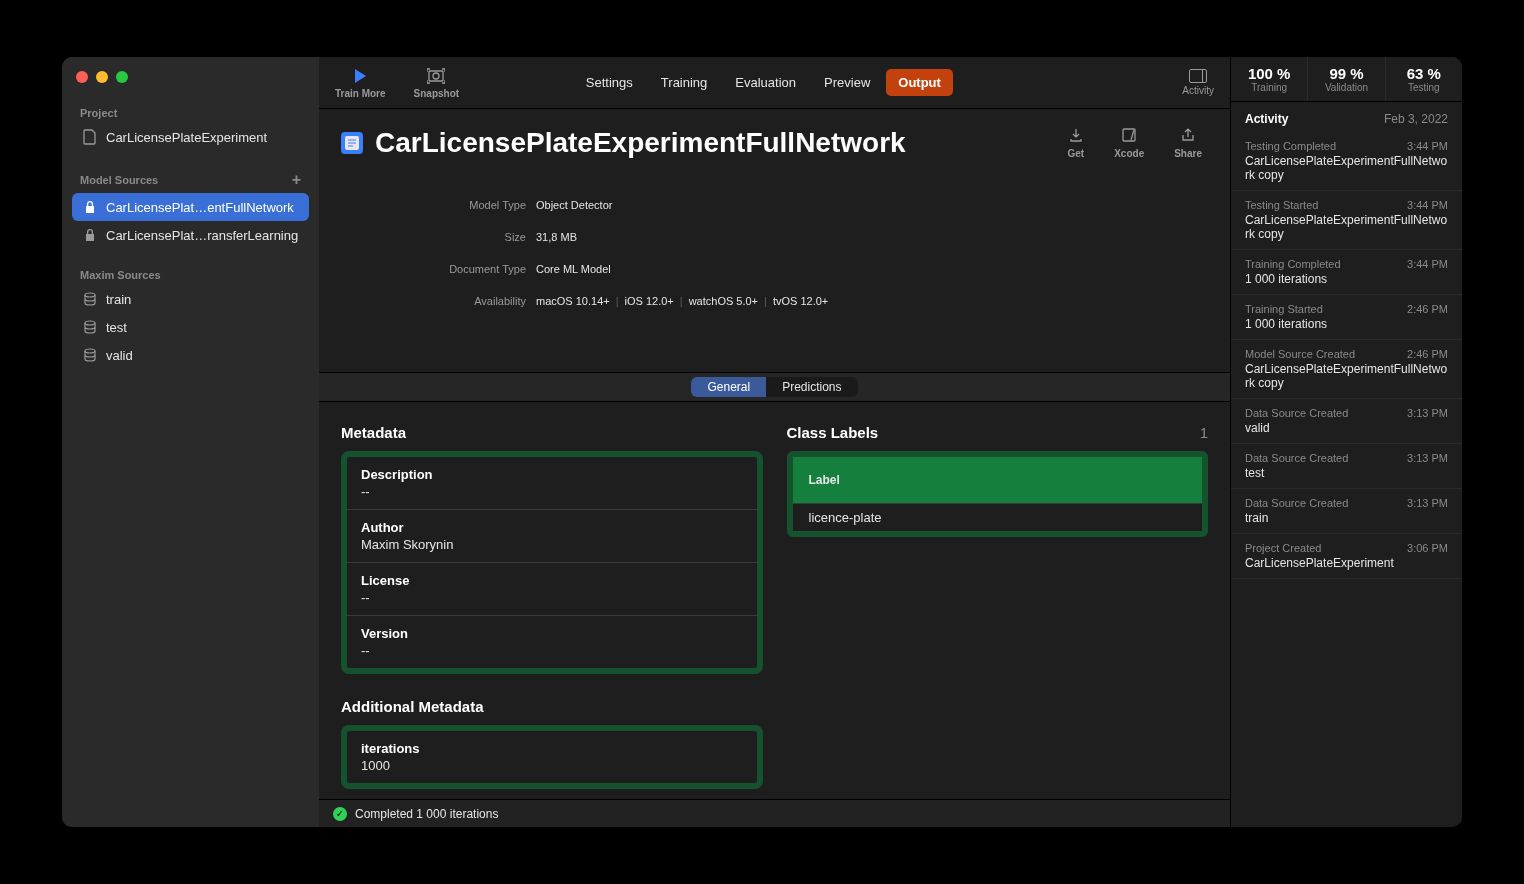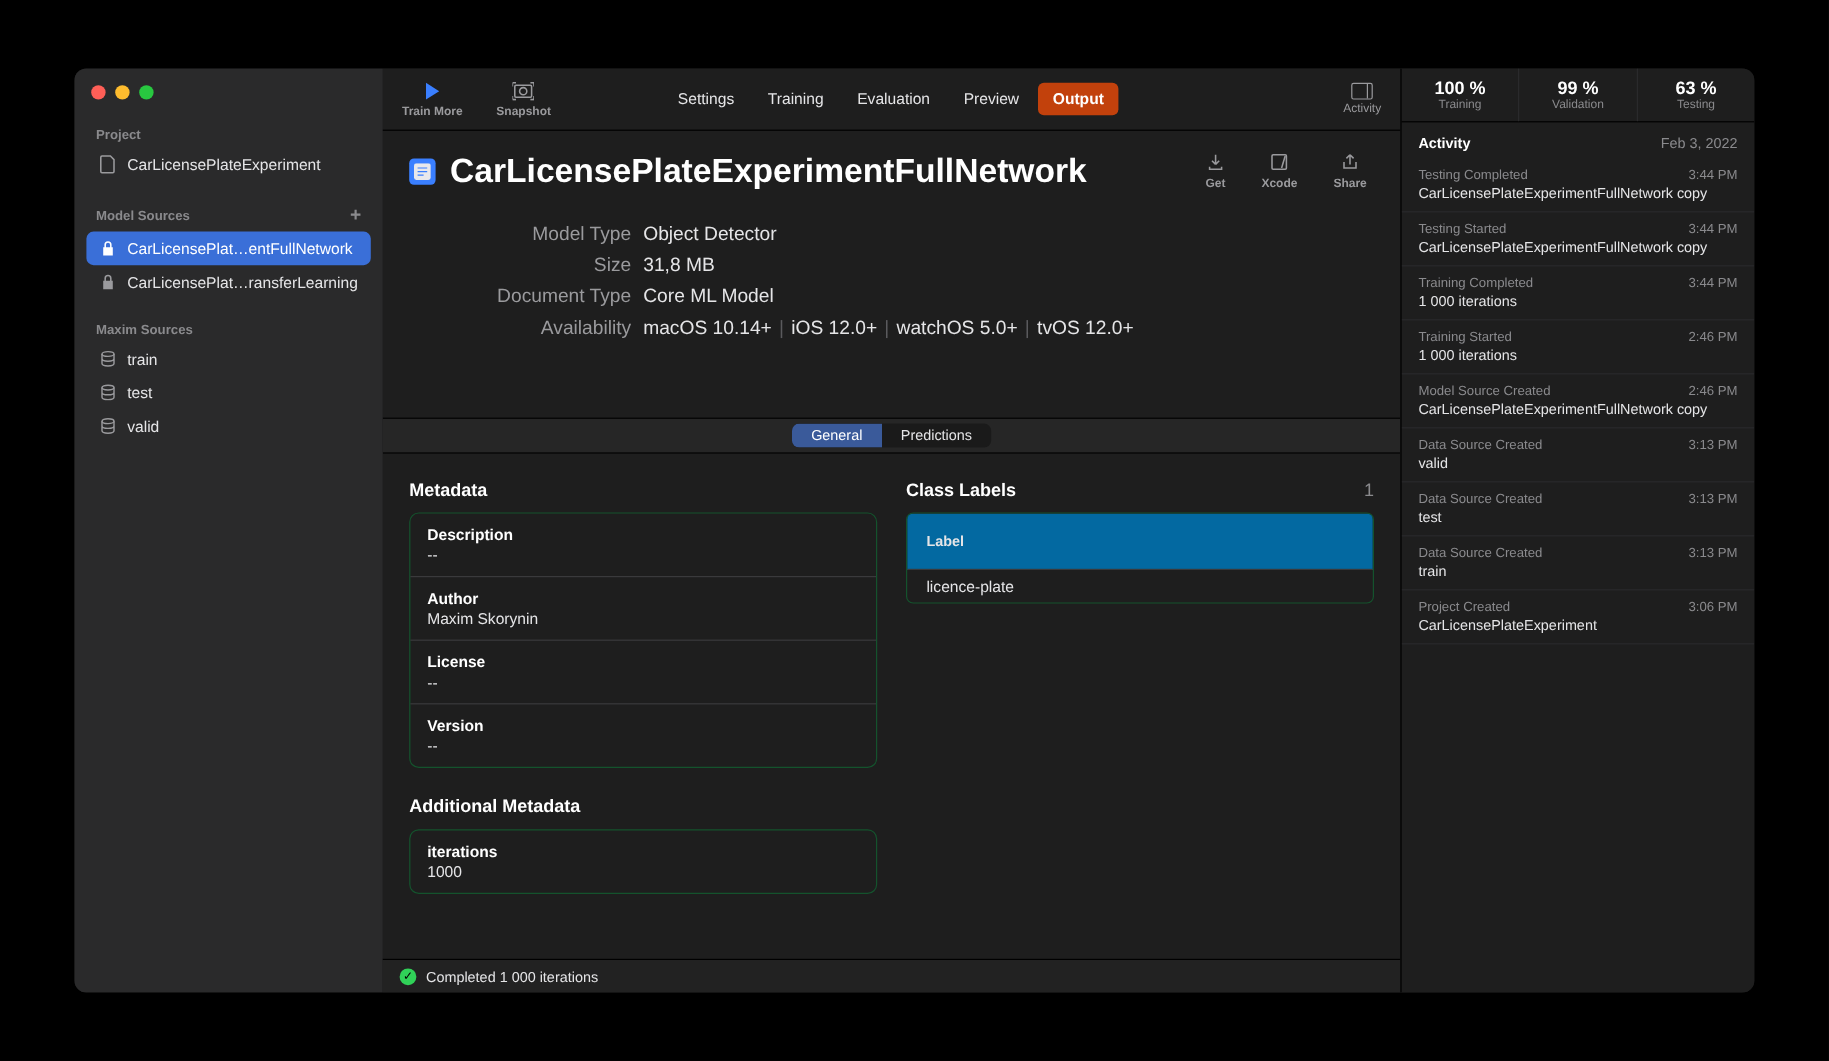--- a/index.html
+++ b/index.html
@@ -31,43 +31,43 @@
 .tool-right .ic { width: 18px; height: 14px; border: 1.5px solid #9a9a9d; border-radius: 2px; position: relative; }
 .tool-right .ic::after { content: ""; position: absolute; right: 3px; top: 0; bottom: 0; width: 1.5px; background: #9a9a9d; }
 .content { flex: 1; overflow: auto; }
 .header-row { display: flex; align-items: center; padding: 18px 22px; gap: 12px; }
 .model-icon { width: 22px; height: 22px; background: #3a7fff; border-radius: 4px; display: flex; align-items: center; justify-content: center; font-size: 11px; color: #fff; }
 .title { font-size: 28px; font-weight: 700; color: #fff; flex: 1; }
 .actions { display: flex; gap: 30px; margin-right: 6px; }
 .action { display: flex; flex-direction: column; align-items: center; gap: 3px; color: #9a9a9d; font-size: 10px; cursor: pointer; font-weight: bold; }
 .action .ic { font-size: 16px; height: 18px; }
 .info-grid { padding: 6px 22px 18px; }
-.info-row { display: flex; padding: 4px 0; font-size: 16px; }
+.info-row { display: flex; padding: 4px 0; font-size: 11px; margin-top: 12px; }
 .info-label { width: 195px; text-align: right; color: #9a9a9d; padding-right: 10px; }
 .info-value { color: #e5e5e7; }
 .info-value .sep { color: #5a5a5d; margin: 0 6px; }
 .subtabs { display: flex; justify-content: center; border-top: 1px solid #000; border-bottom: 1px solid #000; padding: 4px 0; background: #262626; margin-top: 43px; }
 .subtab-group { display: flex; background: #1a1a1a; border-radius: 6px; overflow: hidden; }
 .subtab { padding: 3px 16px; font-size: 12px; color: #e5e5e7; cursor: pointer; }
 .subtab.active { background: #3a5a9a; color: #fff; }
 .panels { display: flex; gap: 24px; padding: 22px; }
 .panel { flex: 1; }
 .panel h3 { font-size: 15px; font-weight: 600; color: #fff; margin-bottom: 10px; display: flex; justify-content: space-between; }
 .panel h3 .count { color: #8a8a8d; font-weight: 400; }
-.card { border: 1px solid #14532d; border-radius: 8px; }
+.card { border: 6px solid #14532d; border-radius: 8px; }
 .card-row { padding: 10px 14px; border-bottom: 1px solid #3a3a3c; }
 .card-row:last-child { border-bottom: none; }
 .card-label { font-size: 13px; font-weight: 600; color: #fff; }
 .card-value { font-size: 13px; color: #e5e5e7; margin-top: 2px; }
-.table-head { padding: 16px 16px; font-size: 12px; font-weight: 600; color: #e5e5e7; background: #0369a1; border-bottom: 1px solid #3a3a3c; }
+.table-head { padding: 16px 16px; font-size: 12px; font-weight: 600; color: #e5e5e7; background: #15803d; border-bottom: 1px solid #3a3a3c; }
 .table-row { padding: 6px 16px; font-size: 13px; color: #e5e5e7; }
 .add-meta { margin-top: 24px; }
 .status { height: 28px; border-top: 1px solid #000; display: flex; align-items: center; padding: 0 14px; gap: 8px; font-size: 12px; color: #e5e5e7; background: #222; }
 .status .ok { width: 14px; height: 14px; border-radius: 50%; background: #30d158; display: flex; align-items: center; justify-content: center; color: #000; font-size: 10px; }
-.rightbar { width: 295px; background: #1e1e1e; border-left: 1px solid #000; display: flex; flex-direction: column; }
+.rightbar { width: 232px; background: #1e1e1e; border-left: 1px solid #000; display: flex; flex-direction: column; }
 .metrics { display: flex; border-bottom: 1px solid #000; }
 .metric { flex: 1; text-align: center; padding: 8px 4px; }
 .metric .val { font-size: 15px; font-weight: 600; color: #fff; }
 .metric .lbl { font-size: 10px; color: #8a8a8d; }
 .metric:not(:last-child) { border-right: 1px solid #2a2a2c; }
 .act-head { display: flex; justify-content: space-between; padding: 10px 14px 6px; font-size: 12px; }
 .act-head .t { color: #fff; font-weight: 600; }
 .act-head .d { color: #8a8a8d; }
 .act-list { flex: 1; overflow: auto; }
 .act-item { padding: 8px 14px; border-bottom: 1px solid #2a2a2c; }

